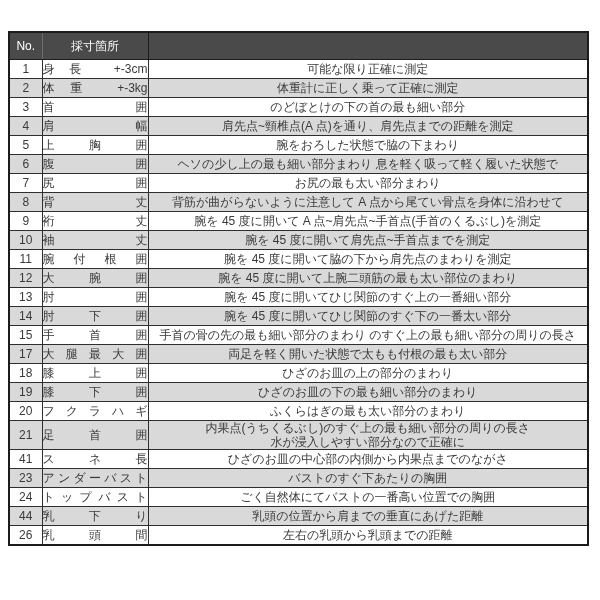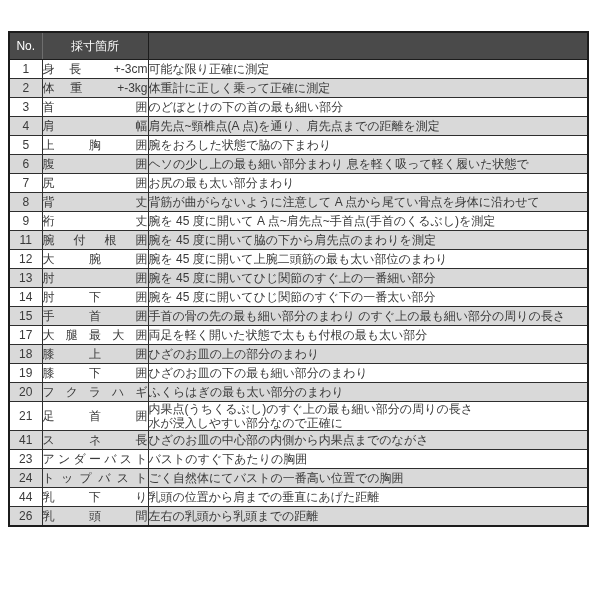--- a/index.html
+++ b/index.html
@@ -53,21 +53,21 @@
   td.col-name {
     text-align: justify;
     text-align-last: justify;
     padding: 0 9px;
     margin-top: 28px;
   }
   td.col-desc {
     padding: 1px 4px;
     line-height: 14px;
     white-space: pre-line;
-    text-align: left;
+    text-align: center;
   }
 </style>
 </head>
 <body>
 
 <div class="sheet">
   <table class="measure">
     <colgroup>
       <col style="width:33px">
       <col style="width:106px">
@@ -120,20 +120,25 @@
           <td class="col-no">8</td>
           <td class="col-name">背 丈</td>
           <td class="col-desc">背筋が曲がらないように注意して A 点から尾てい骨点を身体に沿わせて</td>
         </tr>
         <tr>
           <td class="col-no">9</td>
           <td class="col-name">裄 丈</td>
           <td class="col-desc">腕を 45 度に開いて A 点~肩先点~手首点(手首のくるぶし)を測定</td>
         </tr>
         <tr>
+          <td class="col-no">10</td>
+          <td class="col-name">袖 丈</td>
+          <td class="col-desc">腕を 45 度に開いて肩先点~手首点までを測定</td>
+        </tr>
+        <tr>
           <td class="col-no">11</td>
           <td class="col-name">腕 付 根 囲</td>
           <td class="col-desc">腕を 45 度に開いて脇の下から肩先点のまわりを測定</td>
         </tr>
         <tr>
           <td class="col-no">12</td>
           <td class="col-name">大 腕 囲</td>
           <td class="col-desc">腕を 45 度に開いて上腕二頭筋の最も太い部位のまわり</td>
         </tr>
         <tr>

